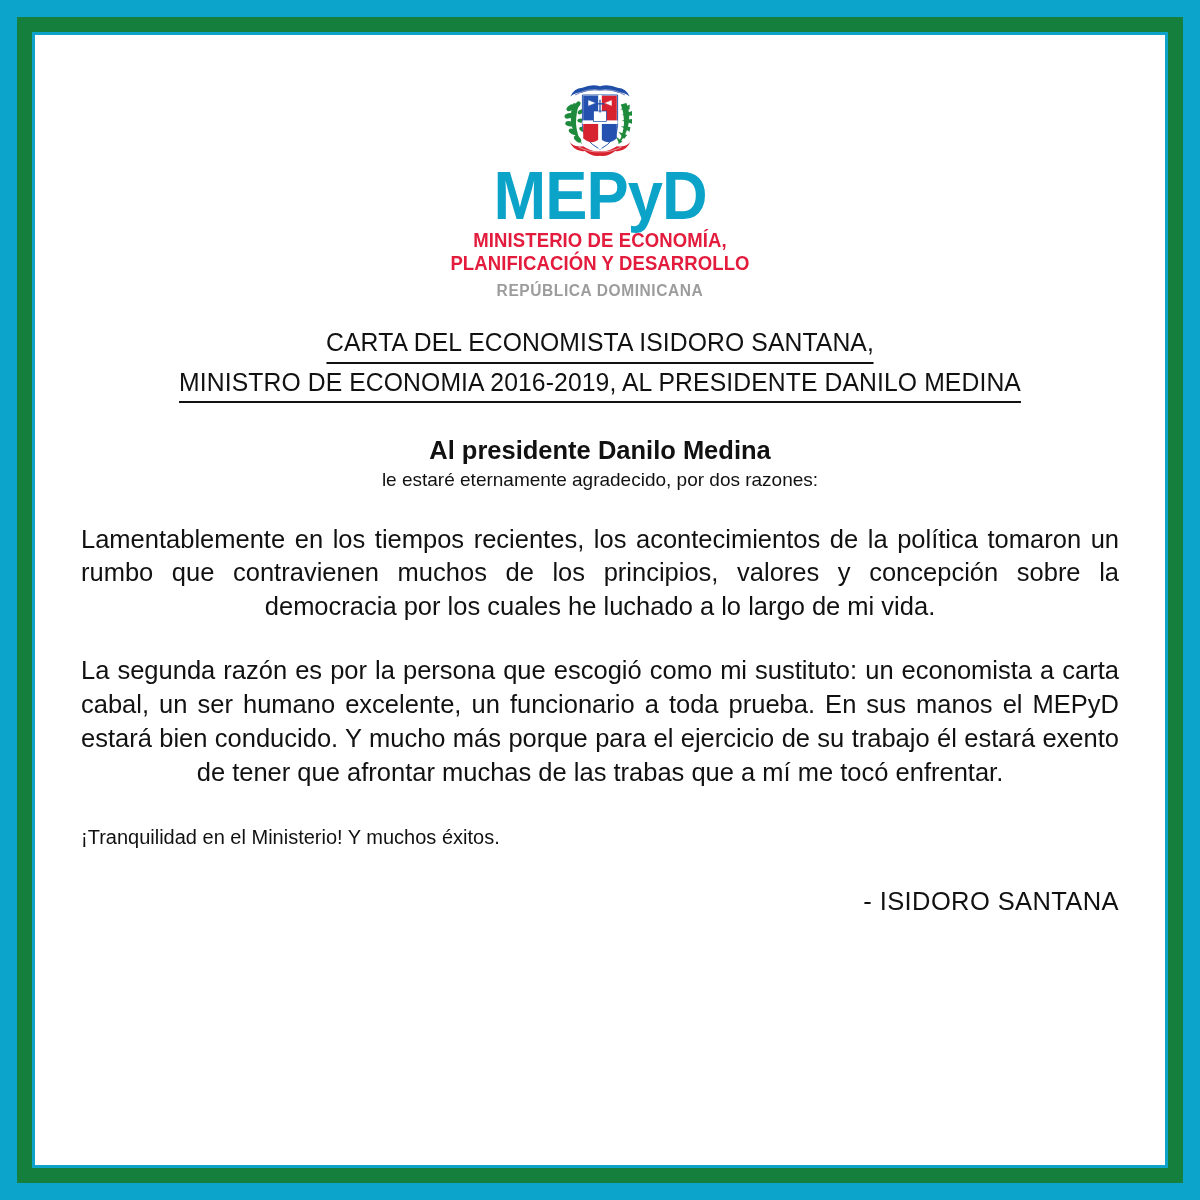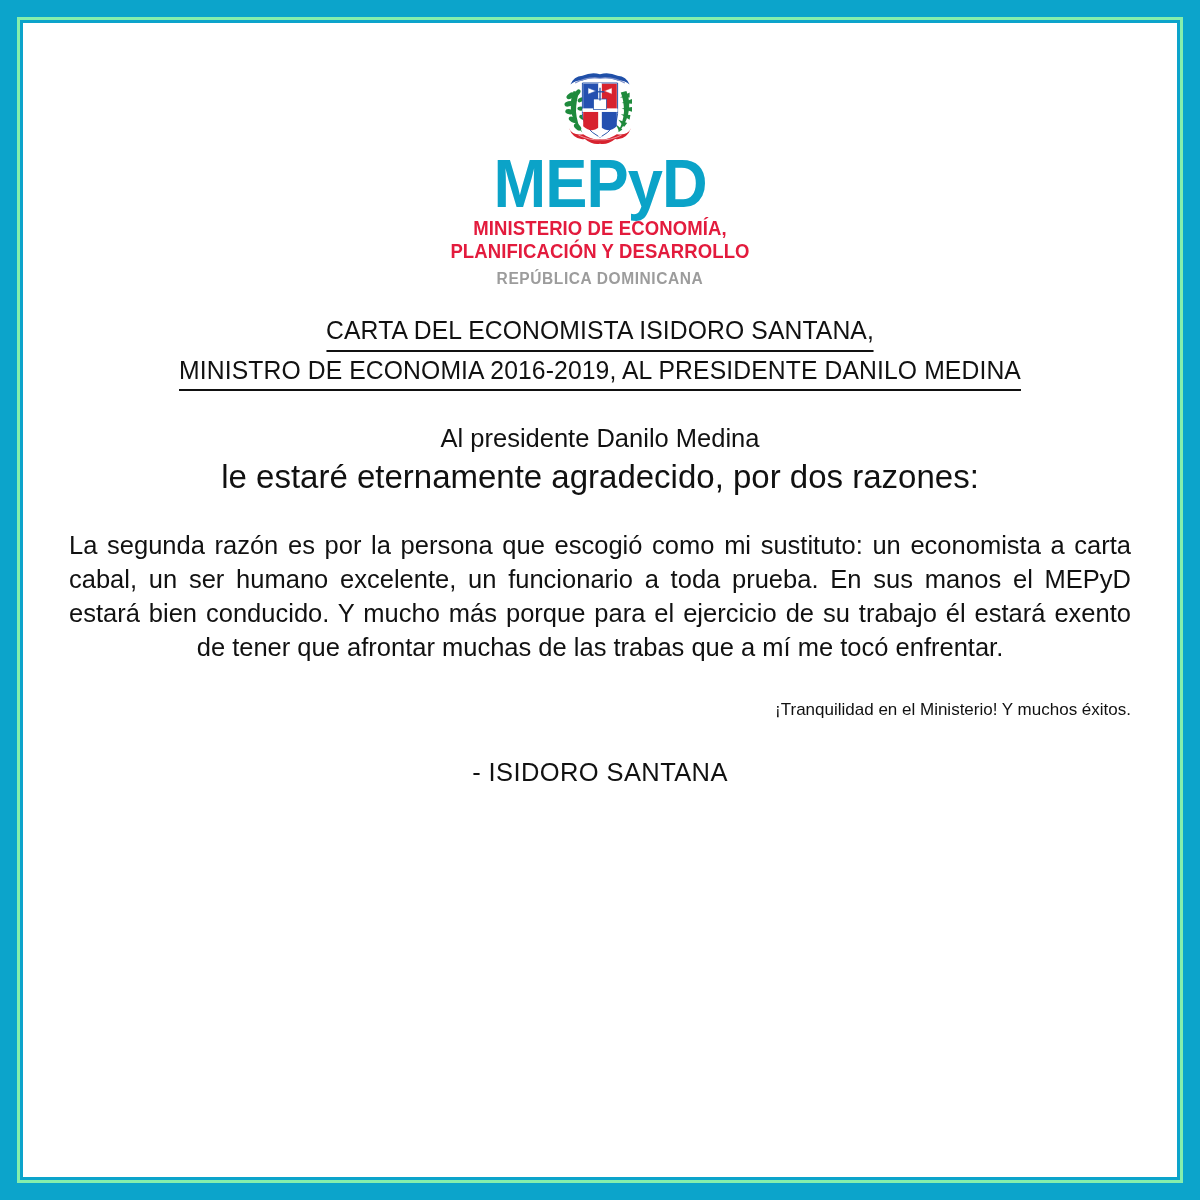--- a/index.html
+++ b/index.html
@@ -20,23 +20,23 @@
     left: 0; top: 0;
     width: 1200px;
     height: 1200px;
     background: #0CA4CB;
     box-sizing: border-box;
     padding: 17px;
   }
   #card-gap {
     width: 100%;
     height: 100%;
-    background: #86efac;
-    box-sizing: border-box;
-    padding: 3px;
+    background: #15803d;
+    box-sizing: border-box;
+    padding: 15px;
   }
   #card-page {
     width: 100%;
     height: 100%;
     background: #ffffff;
     box-sizing: border-box;
     border: 3px solid #0CA4CB;
     overflow: hidden;
     position: relative;
   }
@@ -109,49 +109,49 @@
     display: inline-block;
     border-bottom: 2px solid #111111;
     padding-bottom: 1px;
   }
 
   #salutation {
     text-align: center;
     margin-top: 31px;
   }
   #salutation-bold {
-    font-weight: normal;
+    font-weight: bold;
     font-size: 25.5px;
     line-height: 1.32;
     display: block;
   }
   #salutation-rest {
     font-weight: 400;
-    font-size: 33px;
+    font-size: 19px;
     line-height: 1.32;
     display: block;
   }
 
   .para {
     font-size: 25.5px;
     line-height: 1.33;
     font-weight: 400;
     margin-top: 30px;
   }
   .para.center { text-align: center; }
   .para.justify { text-align: justify; text-align-last: center; }
 
   #closing {
-    text-align: right;
-    font-size: 17px;
+    text-align: left;
+    font-size: 20px;
     line-height: 1.33;
     margin-top: 34px;
   }
   #signature {
-    text-align: center;
+    text-align: right;
     font-size: 25.5px;
     line-height: 1.33;
     margin-top: 35px;
     letter-spacing: 0.4px;
   }
 </style>
 </head>
 <body>
 
 <div id="card-frame">
@@ -221,20 +221,21 @@
           <div id="doc-title">
             <span class="tline">CARTA DEL ECONOMISTA ISIDORO SANTANA,</span><br>
             <span class="tline">MINISTRO DE ECONOMIA 2016-2019, AL PRESIDENTE DANILO MEDINA</span>
           </div>
 
           <div id="salutation">
             <span id="salutation-bold">Al presidente Danilo Medina</span>
             <span id="salutation-rest">le estaré eternamente agradecido, por dos razones:</span>
           </div>
 
+          <p class="para justify">Lamentablemente en los tiempos recientes, los acontecimientos de la política tomaron un rumbo que contravienen muchos de los principios, valores y concepción sobre la democracia por los cuales he luchado a lo largo de mi vida.</p>
           <p class="para justify">La segunda razón es por la persona que escogió como mi sustituto: un economista a carta cabal, un ser humano excelente, un funcionario a toda prueba. En sus manos el MEPyD estará bien conducido. Y mucho más porque para el ejercicio de su trabajo él estará exento de tener que afrontar muchas de las trabas que a mí me tocó enfrentar.</p>
 
           <div id="closing">¡Tranquilidad en el Ministerio! Y muchos éxitos.</div>
           <div id="signature">- ISIDORO SANTANA</div>
 
         </div>
 
       </div>
     </div>
   </div>

